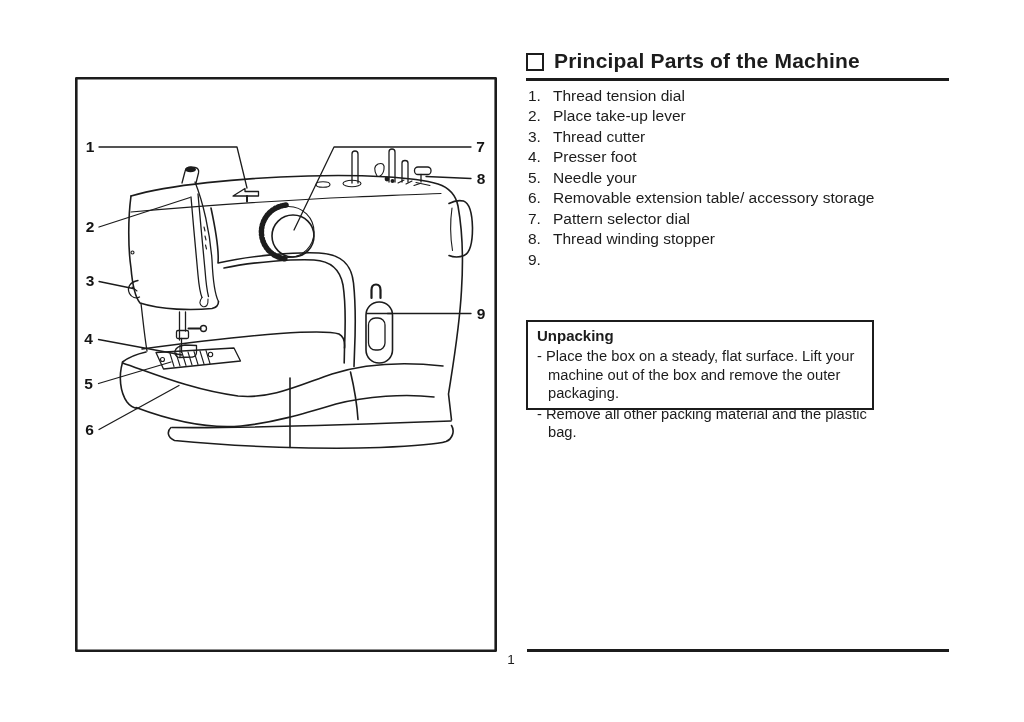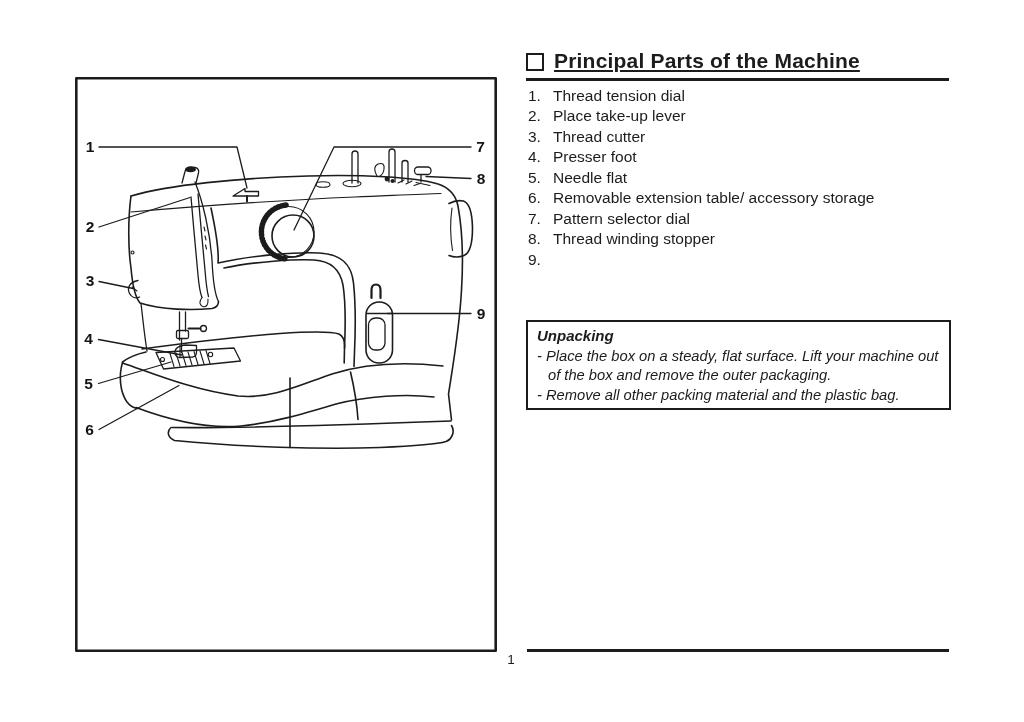--- a/index.html
+++ b/index.html
@@ -9,33 +9,32 @@
     font-family:"Liberation Sans", sans-serif;
     -webkit-font-smoothing:antialiased;
   }
   
   .diagram-svg{position:absolute;left:70px;top:70px;width:434px;height:592px;}
 
   
   .heading{position:absolute;left:526px;top:49px;width:423px;}
   .head-row{display:flex;align-items:center;}
   .checkbox{width:14px;height:14px;border:2.6px solid #1c1c1c;flex:0 0 auto;margin-top:1px;}
-  .title{font-size:21px;font-weight:bold;margin:0 14px 0 10px;letter-spacing:0.2px;white-space:nowrap;text-decoration:underline;}
+  .title{font-size:21px;font-weight:bold;margin:0 14px 0 10px;letter-spacing:0.2px;white-space:nowrap;}
   .rule{height:3.2px;background:#1c1c1c;margin-top:5px;}
 
   .parts{position:absolute;left:528px;top:86px;width:422px;}
   .item{display:flex;font-size:15.5px;line-height:20.45px;}
   .item .num{width:25px;flex:0 0 auto;}
   .item .lbl{white-space:nowrap;}
 
   .unpack{
-    position:absolute;left:526px;top:320px;width:425px;height:90px;
+    position:absolute;left:526px;top:320px;width:348px;height:90px;
     border:2.6px solid #1c1c1c;box-sizing:border-box;
     padding:4px 3px 6px 9px;
-    font-style:italic;
   }
   .u-title{font-size:15px;font-weight:bold;line-height:19px;margin-bottom:2px;}
   .u-bullet{font-size:14.7px;line-height:18.6px;padding-left:11px;text-indent:-11px;margin-top:2px;}
 
   .footer-line{position:absolute;left:527px;top:649px;width:422px;height:2.6px;background:#1c1c1c;}
   .page-num{position:absolute;left:498px;top:652px;width:26px;text-align:center;font-size:13.5px;}
 
   
   .ink{stroke:#1c1c1c;fill:none;stroke-linecap:round;stroke-linejoin:round;}
   .w26{stroke-width:2.6;} .w16{stroke-width:1.6;} .w13{stroke-width:1.3;}
@@ -200,21 +199,21 @@
   <div class="item">
       <span class="num">3.</span>
       <span class="lbl">Thread cutter</span>
     </div>
   <div class="item">
       <span class="num">4.</span>
       <span class="lbl">Presser foot</span>
     </div>
   <div class="item">
       <span class="num">5.</span>
-      <span class="lbl">Needle flat</span>
+      <span class="lbl">Needle your</span>
     </div>
   <div class="item">
       <span class="num">6.</span>
       <span class="lbl">Removable extension table/ accessory storage</span>
     </div>
   <div class="item">
       <span class="num">7.</span>
       <span class="lbl">Pattern selector dial</span>
     </div>
   <div class="item">

